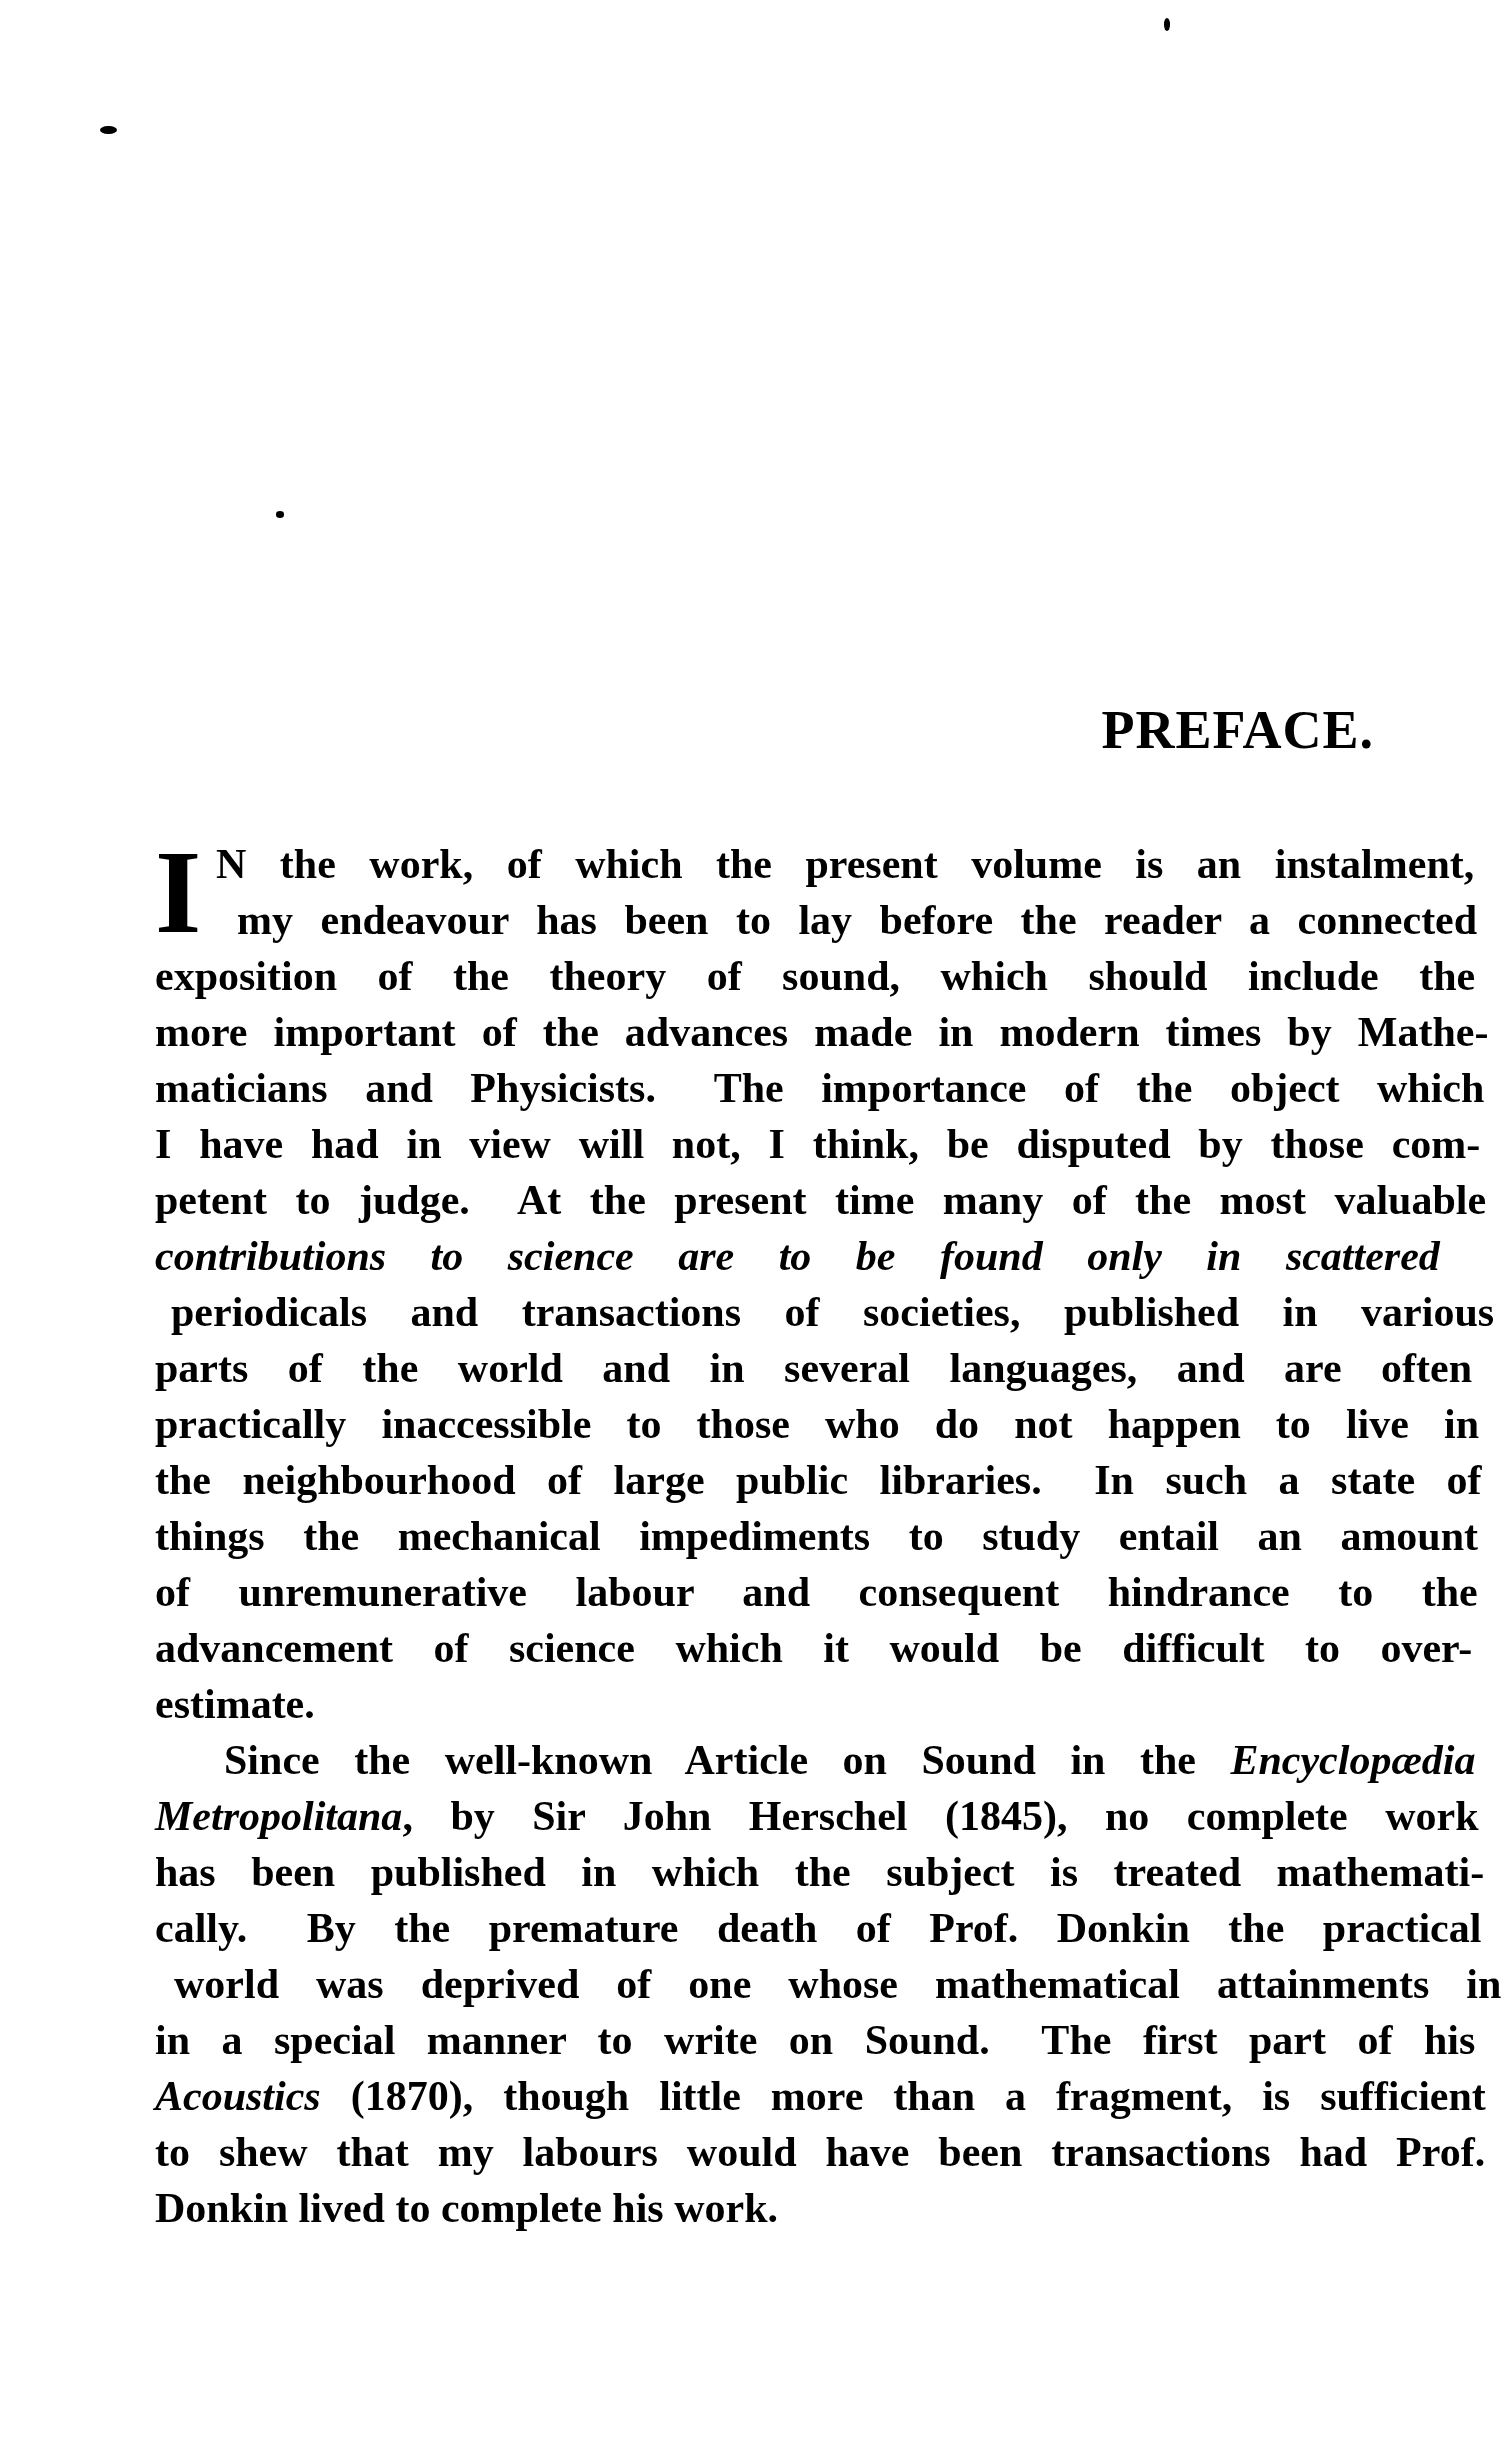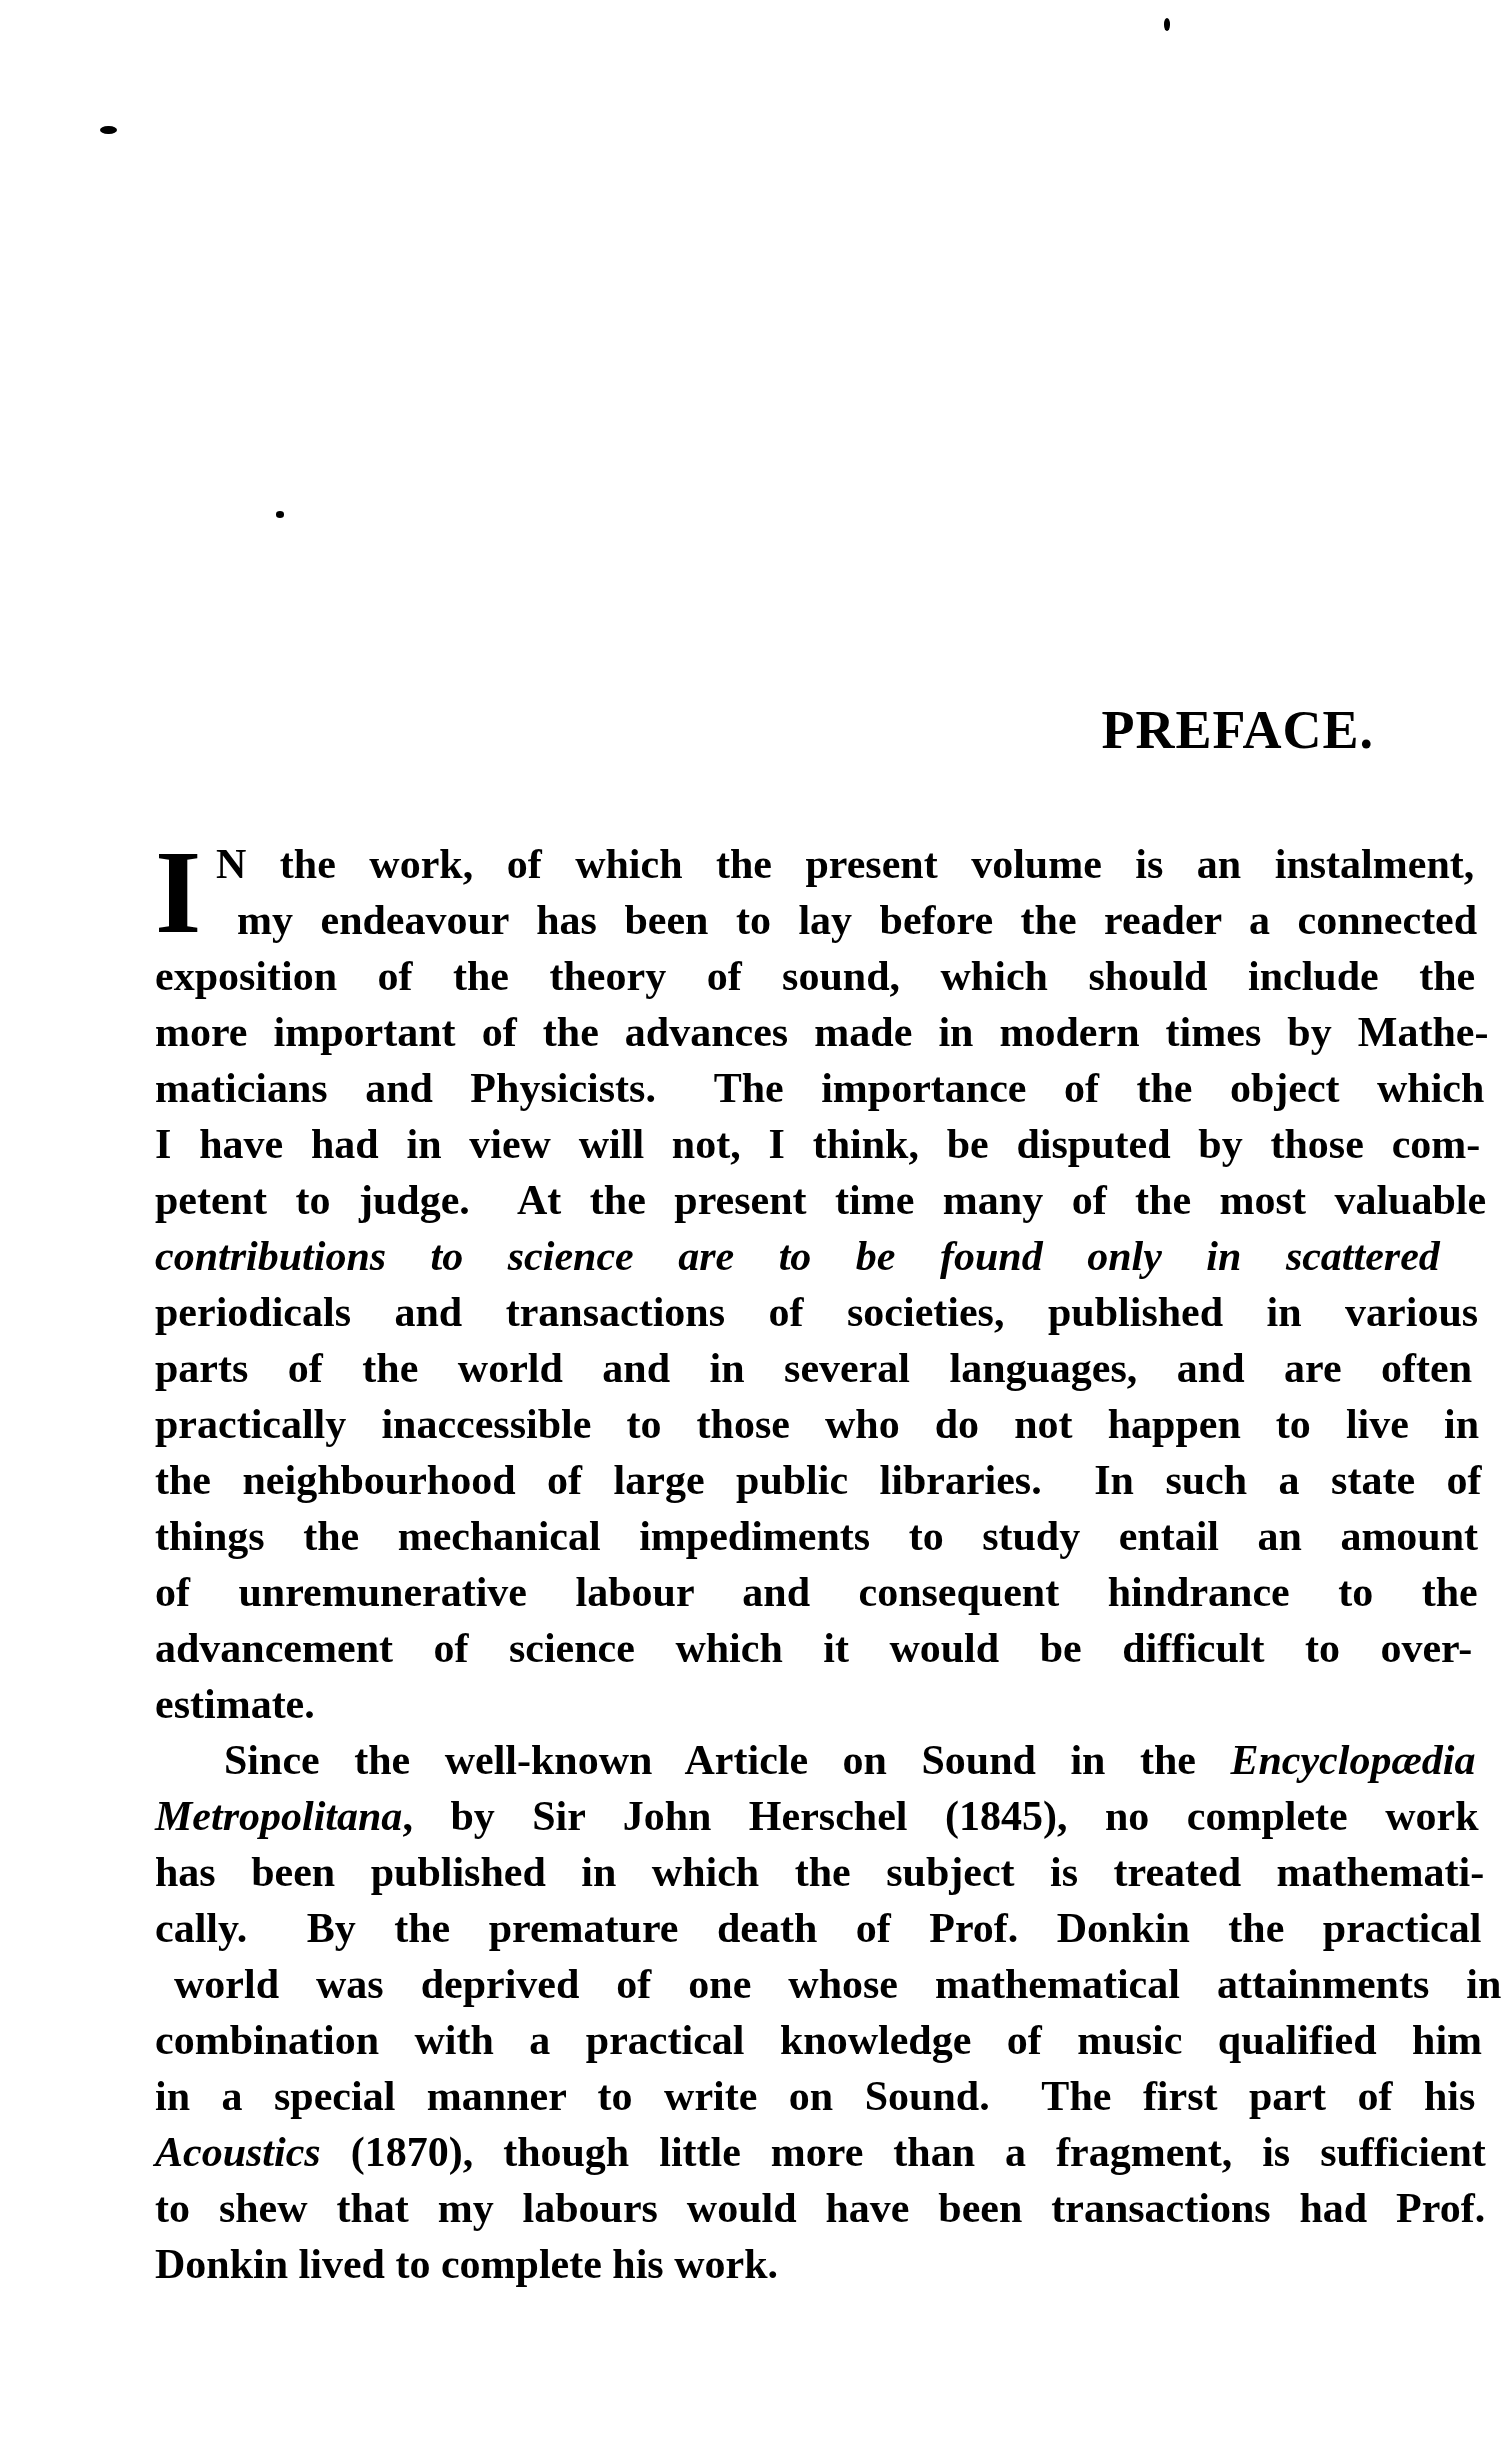--- a/index.html
+++ b/index.html
@@ -65,34 +65,33 @@
   <div class="text-block" id="text-block">
     <div class="drop-cap">I</div>
   <div class="line" style="padding-left: 61px;"><span class="jz" style="word-spacing: 23px;">N the work, of which the present volume is an instalment,</span></div>
       <div class="line" style="padding-left: 82px;"><span class="jz" style="word-spacing: 17px;">my endeavour has been to lay before the reader a connected</span></div>
       <div class="line"><span class="jz" style="word-spacing: 30px;">exposition of the theory of sound, which should include the</span></div>
       <div class="line"><span class="jz" style="word-spacing: 15.6px;">more important of the advances made in modern times by Mathe-</span></div>
       <div class="line"><span class="jz" style="word-spacing: 27px;">maticians and Physicists.  The importance of the object which</span></div>
       <div class="line"><span class="jz" style="word-spacing: 17.3px;">I have had in view will not, I think, be disputed by those com-</span></div>
       <div class="line"><span class="jz" style="word-spacing: 18px;">petent to judge.  At the present time many of the most valuable</span></div>
       <div class="line"><span class="jz" style="word-spacing: 34px; font-style: italic;">contributions to science are to be found only in scattered</span></div>
-      <div class="line"><span class="jz" style="word-spacing: 33px;">periodicals and transactions of societies, published in various</span></div>
+      <div class="line"><span class="jz" style="word-spacing: 33px; margin-left: 16px;">periodicals and transactions of societies, published in various</span></div>
       <div class="line"><span class="jz" style="word-spacing: 29px;">parts of the world and in several languages, and are often</span></div>
       <div class="line"><span class="jz" style="word-spacing: 24.6px;">practically inaccessible to those who do not happen to live in</span></div>
       <div class="line"><span class="jz" style="word-spacing: 21px;">the neighbourhood of large public libraries.  In such a state of</span></div>
       <div class="line"><span class="jz" style="word-spacing: 28px;">things the mechanical impediments to study entail an amount</span></div>
       <div class="line"><span class="jz" style="word-spacing: 38px;">of unremunerative labour and consequent hindrance to the</span></div>
       <div class="line"><span class="jz" style="word-spacing: 30px;">advancement of science which it would be difficult to over-</span></div>
       <div class="line last"><span class="jz">estimate.</span></div>
       <div class="line" style="padding-left: 69px;"><span class="jz" style="word-spacing: 24px;">Since the well-known Article on Sound in the <i>Encyclopædia</i></span></div>
       <div class="line"><span class="jz" style="word-spacing: 27px;"><i>Metropolitana</i>, by Sir John Herschel (1845), no complete work</span></div>
       <div class="line"><span class="jz" style="word-spacing: 25px;">has been published in which the subject is treated mathemati-</span></div>
       <div class="line"><span class="jz" style="word-spacing: 28px;">cally.  By the premature death of Prof. Donkin the practical</span></div>
       <div class="line"><span class="jz" style="word-spacing: 26.5px; margin-left: 19px;">world was deprived of one whose mathematical attainments in</span></div>
-      <div class="line"><span class="jz" style="word-spacing: 25px;">combination with a practical knowledge of music qualified him</span></div>
       <div class="line"><span class="jz" style="word-spacing: 21px;">in a special manner to write on Sound.  The first part of his</span></div>
       <div class="line"><span class="jz" style="word-spacing: 19.5px;"><i>Acoustics</i> (1870), though little more than a fragment, is sufficient</span></div>
       <div class="line"><span class="jz" style="word-spacing: 18.4px;">to shew that my labours would have been transactions had Prof.</span></div>
       <div class="line last"><span class="jz">Donkin lived to complete his work.</span></div>
     </div>
   <div id="specks">
       <div class="speck" style="left: 100px; top: 126px; width: 16.7px; height: 8.4px; background: rgb(0, 0, 0);"></div>
       <div class="speck" style="left: 1164px; top: 17.7px; width: 6.4px; height: 13.3px; background: rgb(0, 0, 0);"></div>
       <div class="speck" style="left: 276px; top: 511px; width: 8.4px; height: 6.9px; background: rgb(0, 0, 0);"></div>
     </div>

